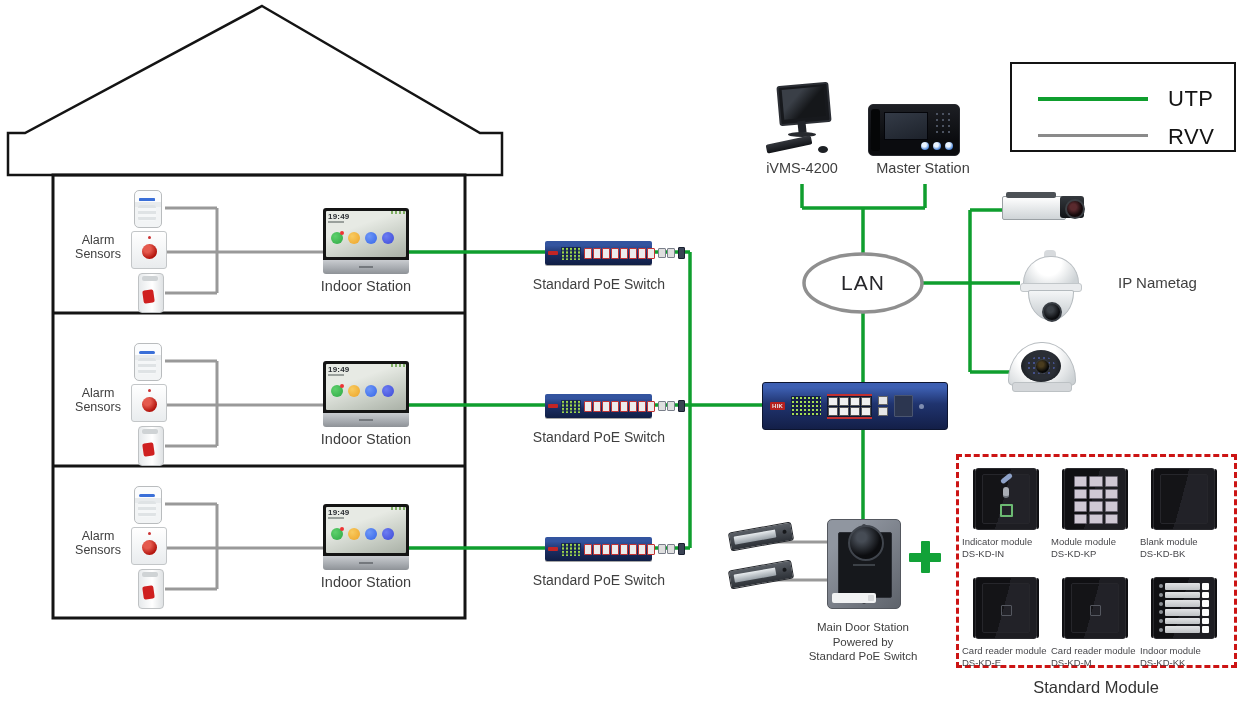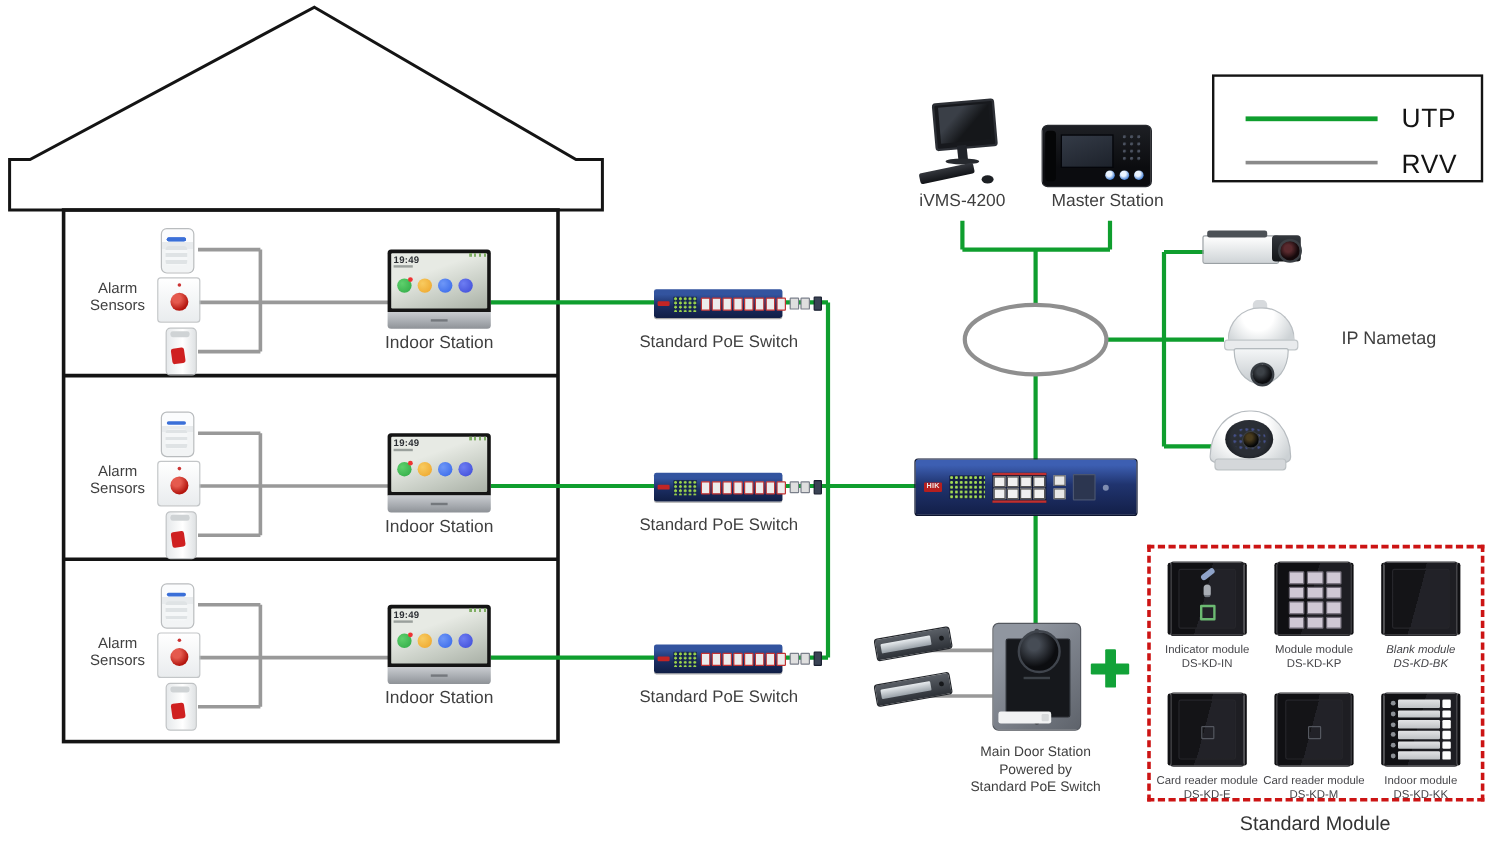--- a/index.html
+++ b/index.html
@@ -154,21 +154,21 @@
   .mod-icons .door{width:9px;height:9px;border:2px solid #6cba72;border-radius:1px;}
   .keypad{position:absolute;left:9px;top:7px;width:44px;height:48px;display:grid;
        grid-template-columns:repeat(3,1fr);grid-auto-rows:1fr;gap:2px;}
   .keypad i{background:#cfc8d4;border:1px solid #6f6a76;border-radius:1px;display:block;}
   .cardicon{position:absolute;left:50%;top:52%;width:9px;height:9px;margin:-4px 0 0 -5px;border:1px solid #54575f;border-radius:1px;}
   .tags{position:absolute;left:5px;top:5px;right:5px;bottom:5px;display:flex;flex-direction:column;gap:2px;}
   .tags .row{flex:1;display:flex;align-items:center;gap:2px;}
   .tags .scr{width:4px;height:4px;border-radius:50%;background:#8c9096;flex:none;}
   .tags .bar{flex:1;height:100%;background:linear-gradient(180deg,#e2e3e5,#bfc2c5);border-radius:1px;}
   .tags .chip{width:7px;height:100%;background:#fdfdfd;border-radius:1px;flex:none;}
-  .modlabel{position:absolute;text-align:center;font-size:9.5px;line-height:11.5px;color:#46464a;}
+  .modlabel{position:absolute;font-size:9.5px;line-height:11.5px;color:#46464a;}
 
   
   .legend{width:226px;height:90px;border:2.5px solid #141414;box-sizing:border-box;background:#fff;}
   .legline{position:absolute;width:110px;height:3.5px;}
   .legtxt{position:absolute;font-size:22px;color:#141414;letter-spacing:.5px;}
 
   .lantxt{display:flex;align-items:center;justify-content:center;font-size:21px;color:#26262a;letter-spacing:1px;}
 </style>
 </head>
 <body>
@@ -406,20 +406,21 @@
       <span class="scr"></span>
       <span class="keys"></span>
     <span class="btns">
         <i></i>
         <i></i>
         <i></i>
       </span>
   </div>
   <div class="label abs" style="left:868px;top:160px;width:110px;font-size:14.5px;">Master Station</div>
 
+  <div class="abs lantxt" style="left:804px;top:254px;width:118px;height:58px;">LAN</div>
 
   <div class="abs boxcam" style="left:1002px;top:190px;width:86px;height:34px;">
     <span class="body"></span>
       <span class="top"></span>
       <span class="lens"></span>
       <span class="glass"></span>
   </div>
   <div class="abs ptzcam" style="left:1018px;top:250px;width:64px;height:76px;">
     <span class="nub"></span>
       <span class="dome"></span>
@@ -497,21 +498,21 @@
     </div>
 
   <div class="modlabel abs" style="left:962px;top:536px;width:88px;">
     <div>Indicator module</div>
     <div>DS-KD-IN</div>
   </div>
   <div class="modlabel abs" style="left:1051px;top:536px;width:88px;">
     <div>Module module</div>
     <div>DS-KD-KP</div>
   </div>
-  <div class="modlabel abs" style="left:1140px;top:536px;width:88px;font-style:italic;">
+  <div class="modlabel abs" style="left:1140px;top:536px;width:88px;">
     <div>Blank module</div>
     <div>DS-KD-BK</div>
   </div>
 
   <div class="abs module" style="left:975px;top:577px;">
     <span class="inset"></span>
       <span class="cardicon"></span>
   </div>
   <div class="abs module" style="left:1064px;top:577px;">
     <span class="inset"></span>

